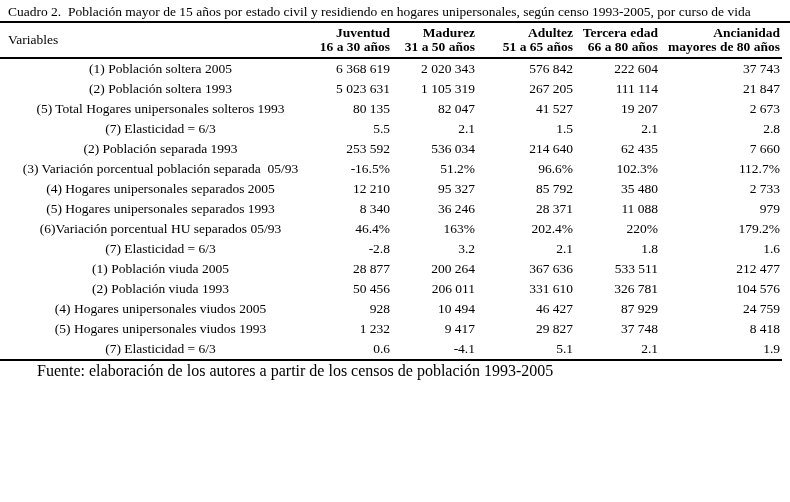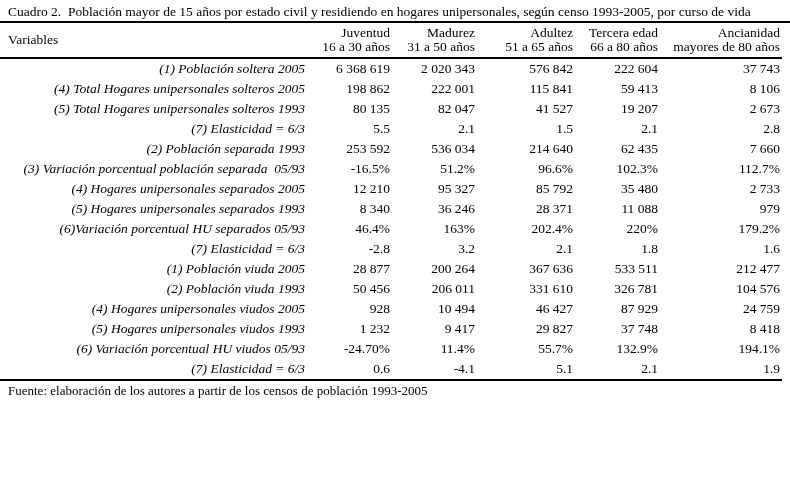--- a/index.html
+++ b/index.html
@@ -57,43 +57,44 @@
     margin-top: 44px;
   }
   th.num-head {
     text-align: right;
     vertical-align: bottom;
     padding-right: 2px;
   }
   th.num-head div {
     line-height: 14px;
     white-space: pre;
+    font-weight: bold;
   }
   tbody td {
     height: 20px;
     line-height: 20px;
     white-space: pre;
   }
   tbody td.var-cell {
-    text-align: right;
+    text-align: center;
     padding-left: 16px;
-    font-style: italic;
   }
   tbody td.num-cell {
     text-align: right;
     padding-right: 2px;
   }
   tbody tr:last-child td {
     border-bottom: 2px solid #000000;
   }
   .footer {
-    font-size: 13px;
+    font-size: 16px;
     line-height: 13px;
     padding: 3px 8px 0 8px;
     white-space: pre;
+    margin-left: 29px;
   }
 </style>
 </head>
 <body>
 
 <div class="page">
 
   <div class="title">Cuadro 2.  Población mayor de 15 años por estado civil y residiendo en hogares unipersonales, según censo 1993-2005, por curso de vida</div>
 
   <table class="census-table">
@@ -133,26 +134,26 @@
     <tbody>
         <tr>
           <td class="var-cell">(1) Población soltera 2005</td>
           <td class="num-cell">6 368 619</td>
           <td class="num-cell">2 020 343</td>
           <td class="num-cell">576 842</td>
           <td class="num-cell">222 604</td>
           <td class="num-cell">37 743</td>
         </tr>
         <tr>
-          <td class="var-cell">(4) Total Hogares unipersonales solteros 2005</td>
-          <td class="num-cell">198 862</td>
-          <td class="num-cell">222 001</td>
-          <td class="num-cell">115 841</td>
-          <td class="num-cell">59 413</td>
-          <td class="num-cell">8 106</td>
+          <td class="var-cell">(2) Población soltera 1993</td>
+          <td class="num-cell">5 023 631</td>
+          <td class="num-cell">1 105 319</td>
+          <td class="num-cell">267 205</td>
+          <td class="num-cell">111 114</td>
+          <td class="num-cell">21 847</td>
         </tr>
         <tr>
           <td class="var-cell">(5) Total Hogares unipersonales solteros 1993</td>
           <td class="num-cell">80 135</td>
           <td class="num-cell">82 047</td>
           <td class="num-cell">41 527</td>
           <td class="num-cell">19 207</td>
           <td class="num-cell">2 673</td>
         </tr>
         <tr>
@@ -237,28 +238,20 @@
         </tr>
         <tr>
           <td class="var-cell">(5) Hogares unipersonales viudos 1993</td>
           <td class="num-cell">1 232</td>
           <td class="num-cell">9 417</td>
           <td class="num-cell">29 827</td>
           <td class="num-cell">37 748</td>
           <td class="num-cell">8 418</td>
         </tr>
         <tr>
-          <td class="var-cell">(6) Variación porcentual HU viudos 05/93</td>
-          <td class="num-cell">-24.70%</td>
-          <td class="num-cell">11.4%</td>
-          <td class="num-cell">55.7%</td>
-          <td class="num-cell">132.9%</td>
-          <td class="num-cell">194.1%</td>
-        </tr>
-        <tr>
           <td class="var-cell">(7) Elasticidad = 6/3</td>
           <td class="num-cell">0.6</td>
           <td class="num-cell">-4.1</td>
           <td class="num-cell">5.1</td>
           <td class="num-cell">2.1</td>
           <td class="num-cell">1.9</td>
         </tr>
       </tbody>
   </table>
 

